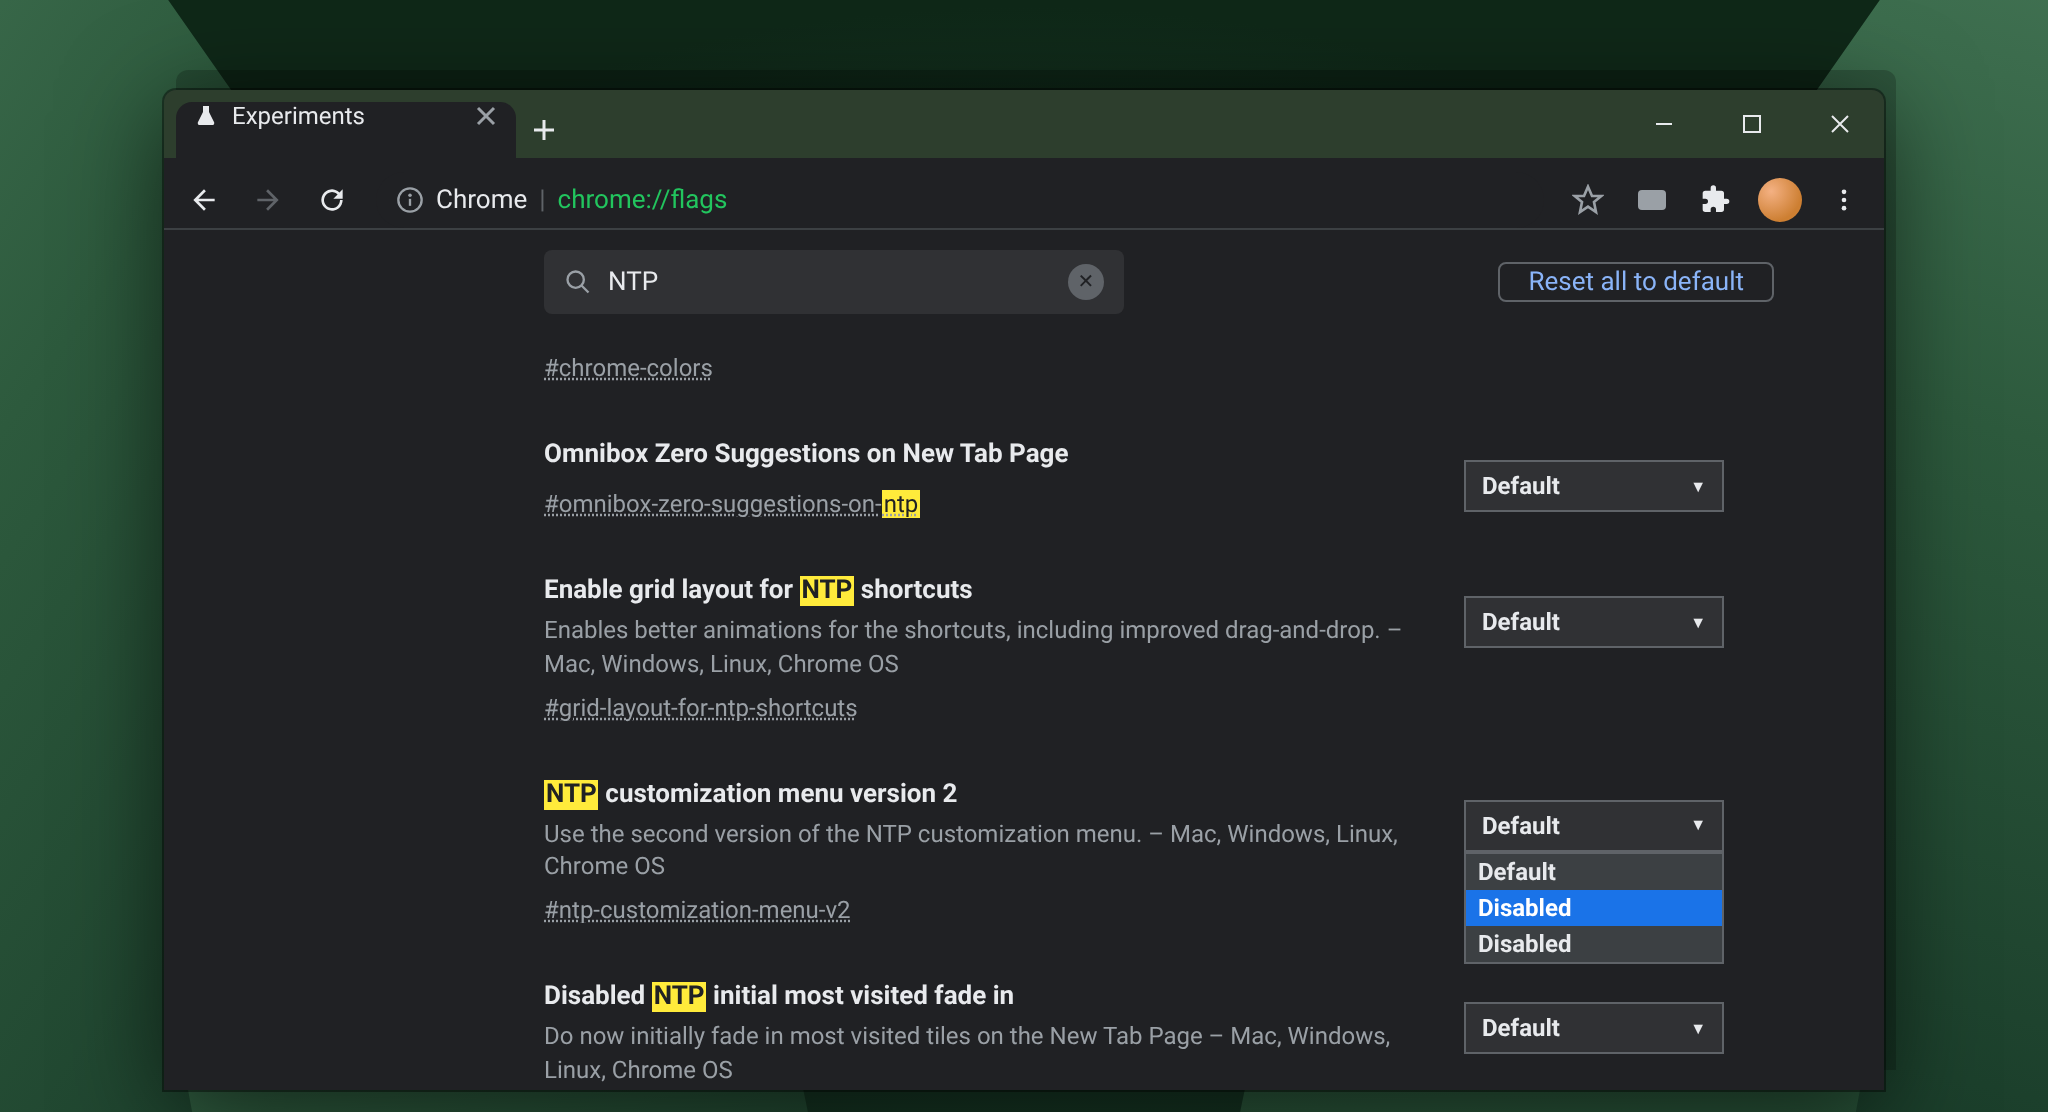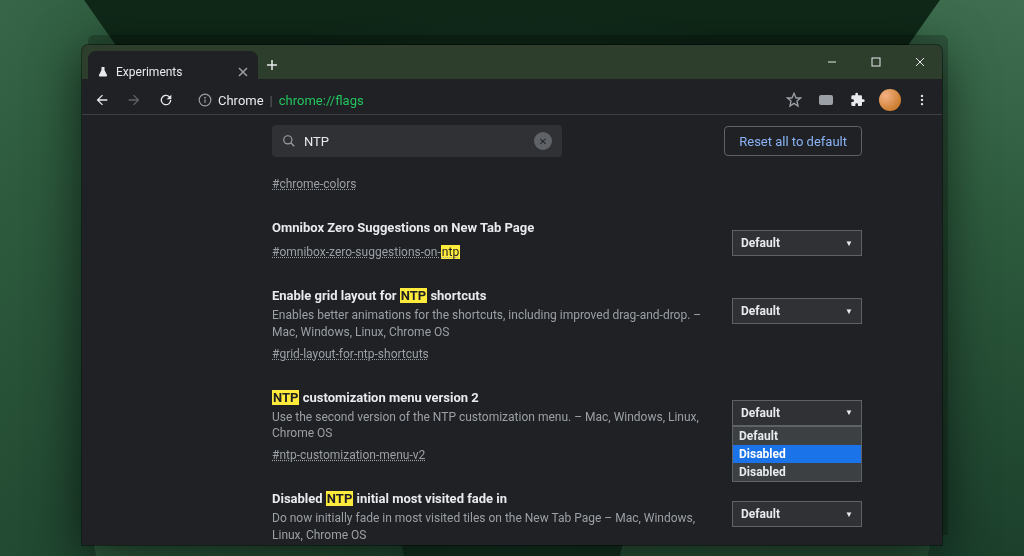--- a/index.html
+++ b/index.html
@@ -8,21 +8,21 @@
   .leaf { position: absolute; background: linear-gradient(160deg, #4a7d5c 0%, #2d5a3d 40%, #1a3d2a 80%); }
   .leaf.l1 { width: 400px; height: 800px; left: -150px; top: -100px; transform: rotate(-35deg); border-radius: 50% 10% 50% 10%; }
   .leaf.l2 { width: 400px; height: 800px; right: -150px; top: -100px; transform: rotate(35deg); border-radius: 10% 50% 10% 50%; }
   .leaf.l3 { width: 300px; height: 600px; left: 100px; bottom: -300px; transform: rotate(-15deg); border-radius: 50% 20%; }
   .leaf.l4 { width: 300px; height: 600px; right: 100px; bottom: -300px; transform: rotate(15deg); border-radius: 20% 50%; }
 
   .chrome-window { position: absolute; left: 82px; top: 45px; width: 860px; height: 500px; background: #202124; border-radius: 6px 6px 0 0; box-shadow: 0 10px 50px rgba(0,0,0,0.6), 0 0 0 1px rgba(0,0,0,0.4); overflow: hidden; display: flex; flex-direction: column; }
   .shadow-frame { position: absolute; left: 88px; top: 35px; width: 860px; height: 500px; background: rgba(0,0,0,0.2); border-radius: 6px 6px 0 0; }
 
   .titlebar { height: 34px; background: #2d3e2d; display: flex; align-items: stretch; }
-  .tab { margin-top: 6px; margin-left: 6px; width: 170px; background: #202124; border-radius: 8px 8px 0 0; display: flex; align-items: flex-end; padding: 0 8px; gap: 6px; font-size: 12px; color: #e8eaed; }
+  .tab { margin-top: 6px; margin-left: 6px; width: 170px; background: #202124; border-radius: 8px 8px 0 0; display: flex; align-items: flex-start; padding: 0 8px; gap: 6px; font-size: 12px; color: #e8eaed; }
   .tab .favicon { width: 14px; height: 14px; display: flex; align-items: center; justify-content: center; }
   .tab .close { margin-left: auto; width: 14px; height: 14px; display: flex; align-items: center; justify-content: center; color: #9aa0a6; cursor: pointer; }
   .newtab { width: 28px; display: flex; align-items: center; justify-content: center; color: #e8eaed; cursor: pointer; margin-top: 6px; }
   .winctrls { margin-left: auto; display: flex; }
   .winbtn { width: 44px; height: 34px; display: flex; align-items: center; justify-content: center; color: #e8eaed; cursor: pointer; }
 
   .toolbar { height: 36px; background: #202124; display: flex; align-items: flex-end; padding: 0 6px; gap: 4px; border-bottom: 1px solid #3c4043; }
   .navbtn { width: 28px; height: 28px; border-radius: 50%; display: flex; align-items: center; justify-content: center; color: #9aa0a6; cursor: pointer; }
   .omnibox { flex: 1; height: 28px; background: #202124; border-radius: 14px; display: flex; align-items: center; padding: 0 10px; gap: 6px; color: #9aa0a6; font-size: 13px; margin: 0 4px; }
   .omnibox .secure { display: flex; align-items: center; gap: 4px; }
@@ -35,21 +35,21 @@
   .page { flex: 1; overflow-y: scroll; padding: 0 20px; }
   .page::-webkit-scrollbar { width: 14px; }
   .page::-webkit-scrollbar-track { background: #202124; }
   .page::-webkit-scrollbar-thumb { background: #5f6368; border-radius: 7px; border: 3px solid #202124; }
 
   .flags-header { display: flex; align-items: center; gap: 16px; padding: 10px 0 14px 170px; }
   .searchbox { width: 290px; height: 32px; background: #303134; border-radius: 4px; display: flex; align-items: center; padding: 0 10px; gap: 8px; }
   .searchbox .sicon { color: #9aa0a6; }
   .searchbox .sval { color: #e8eaed; font-size: 13px; flex: 1; }
   .searchbox .clear { color: #9aa0a6; cursor: pointer; width: 18px; height: 18px; border-radius: 50%; background: #5f6368; display: flex; align-items: center; justify-content: center; font-size: 10px; color: #202124; }
-  .resetbtn { margin-left: auto; margin-right: 60px; height: 30px; padding: 0 14px; border: 1px solid #5f6368; border-radius: 4px; background: transparent; color: #8ab4f8; font-size: 13px; cursor: pointer; }
+  .resetbtn { margin-left: auto; margin-right: 35px; height: 20px; padding: 0 14px; border: 1px solid #5f6368; border-radius: 4px; background: transparent; color: #8ab4f8; font-size: 13px; cursor: pointer; }
 
   .flaglist { padding-left: 170px; padding-right: 60px; }
   .flag { display: flex; gap: 20px; padding: 14px 0; }
   .flag .txt { flex: 1; }
   .flag .title { color: #e8eaed; font-size: 13px; font-weight: 700; margin-bottom: 4px; }
   .flag .desc { color: #9aa0a6; font-size: 12px; line-height: 1.4; }
   .flag .anchor { color: #9aa0a6; font-size: 12px; text-decoration: underline dotted; display: inline-block; margin-top: 6px; }
   .flag .ctrl { width: 130px; padding-top: 10px; position: relative; font-weight: bold; }
   .selbox { width: 130px; height: 26px; background: #303134; border: 1px solid #5f6368; color: #e8eaed; font-size: 12px; display: flex; align-items: center; justify-content: space-between; padding: 0 8px; cursor: pointer; }
   .selbox .arr { font-size: 8px; }

